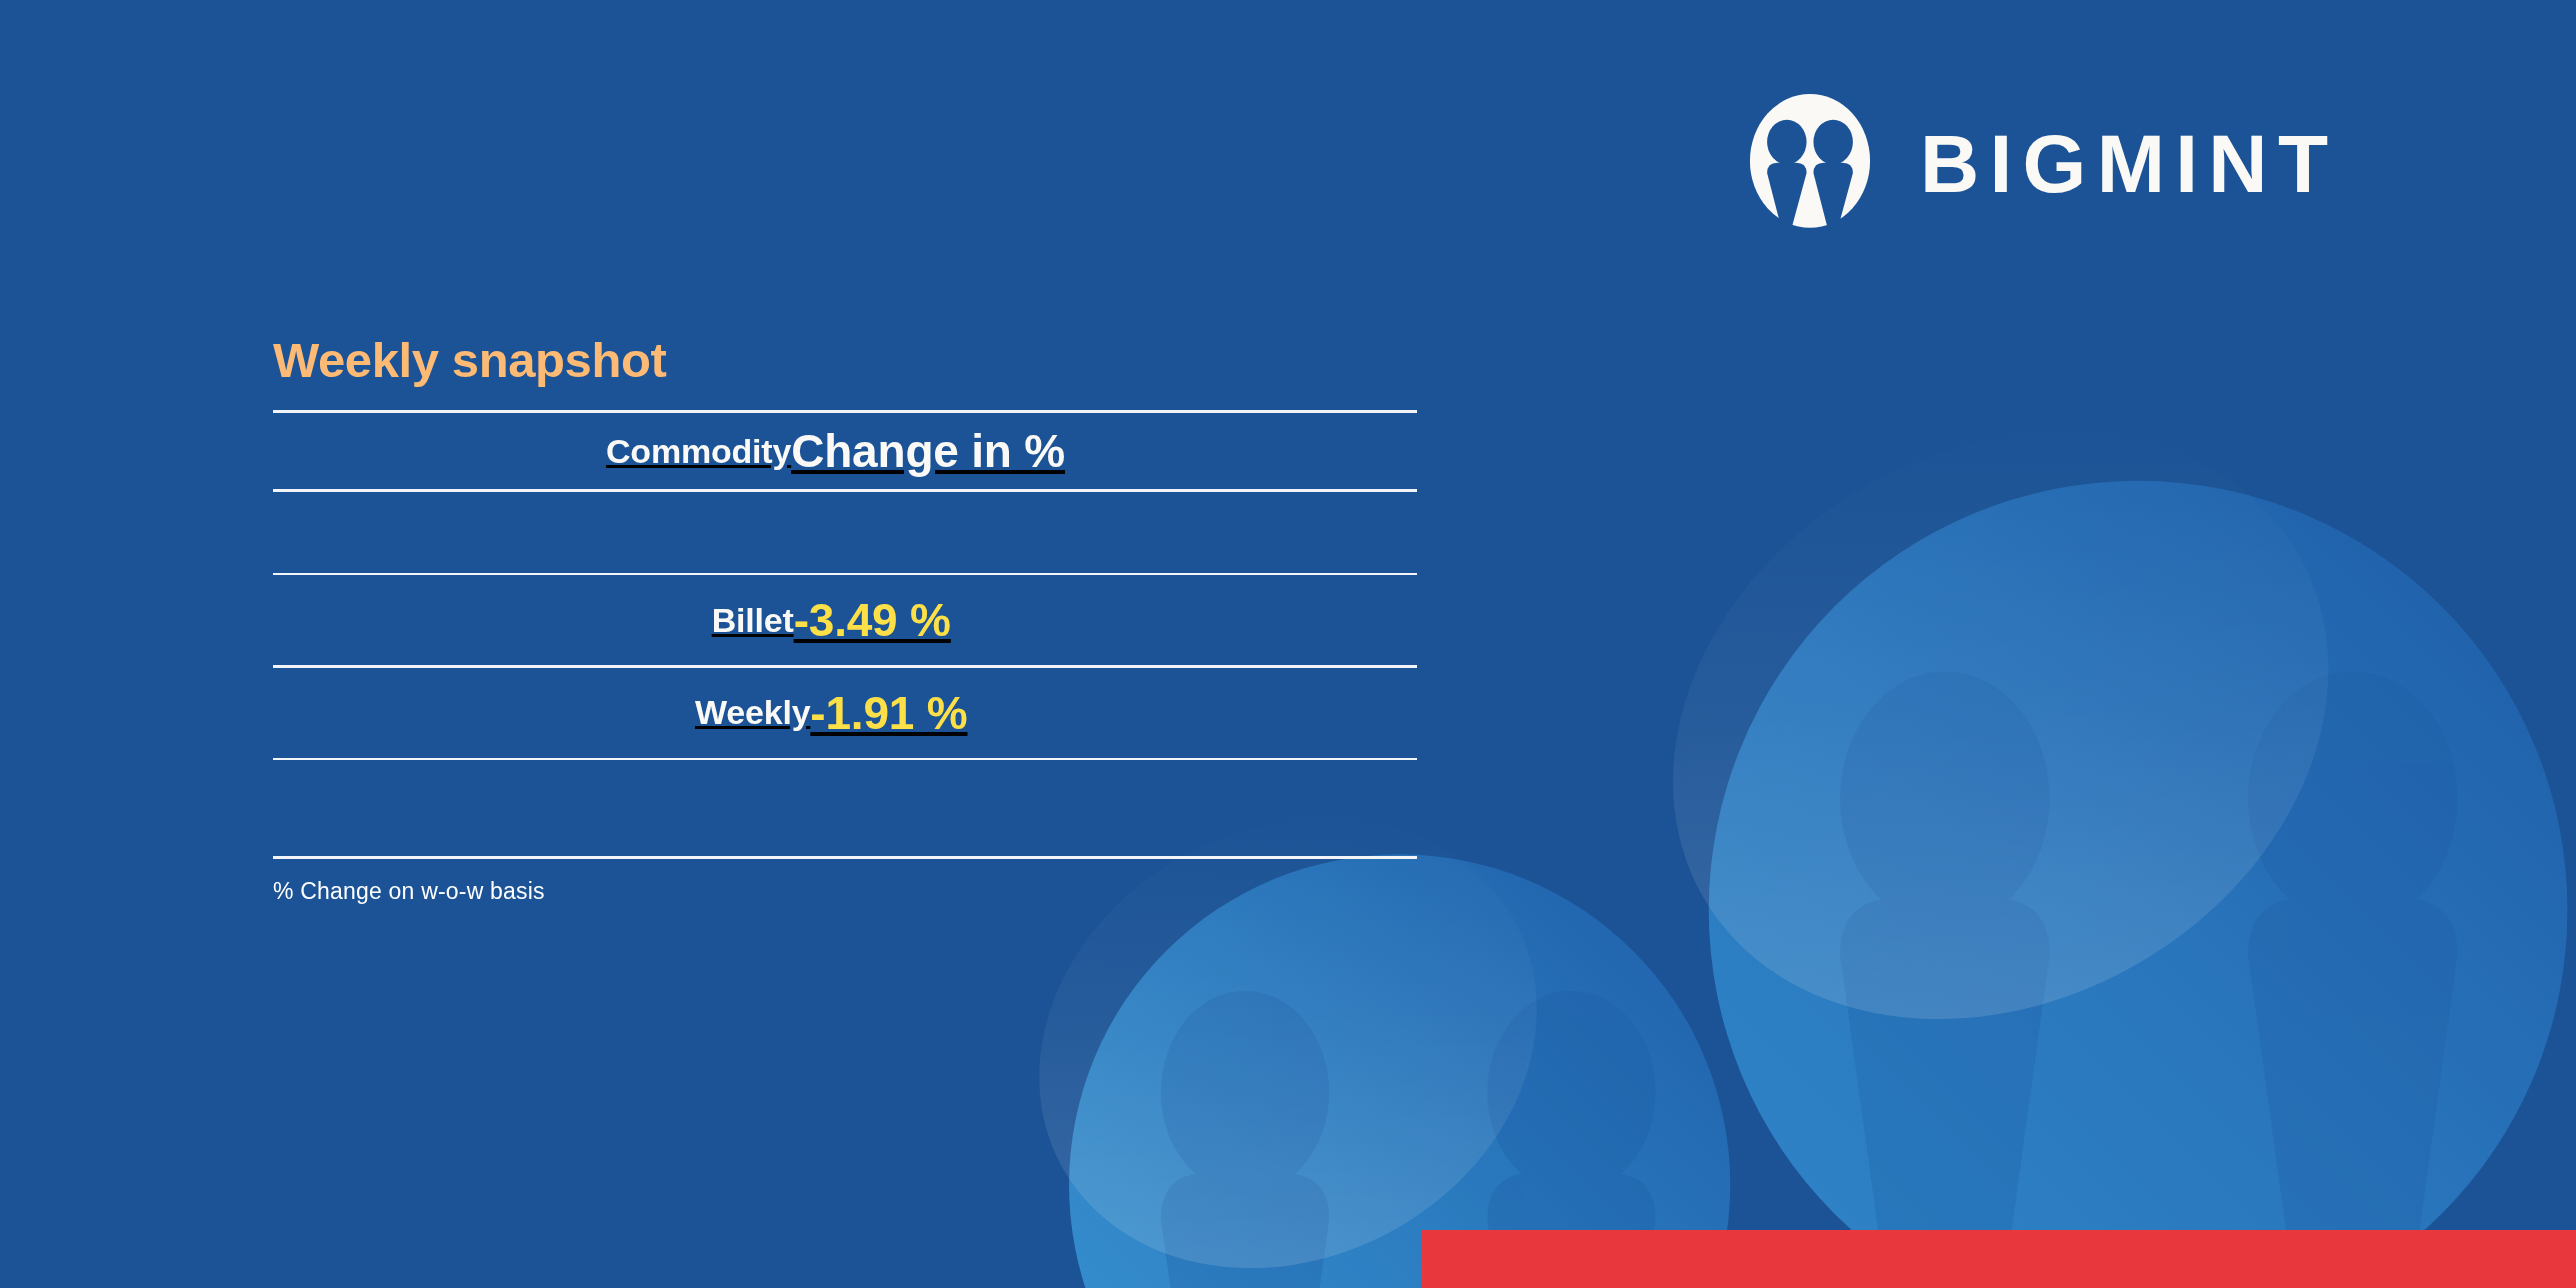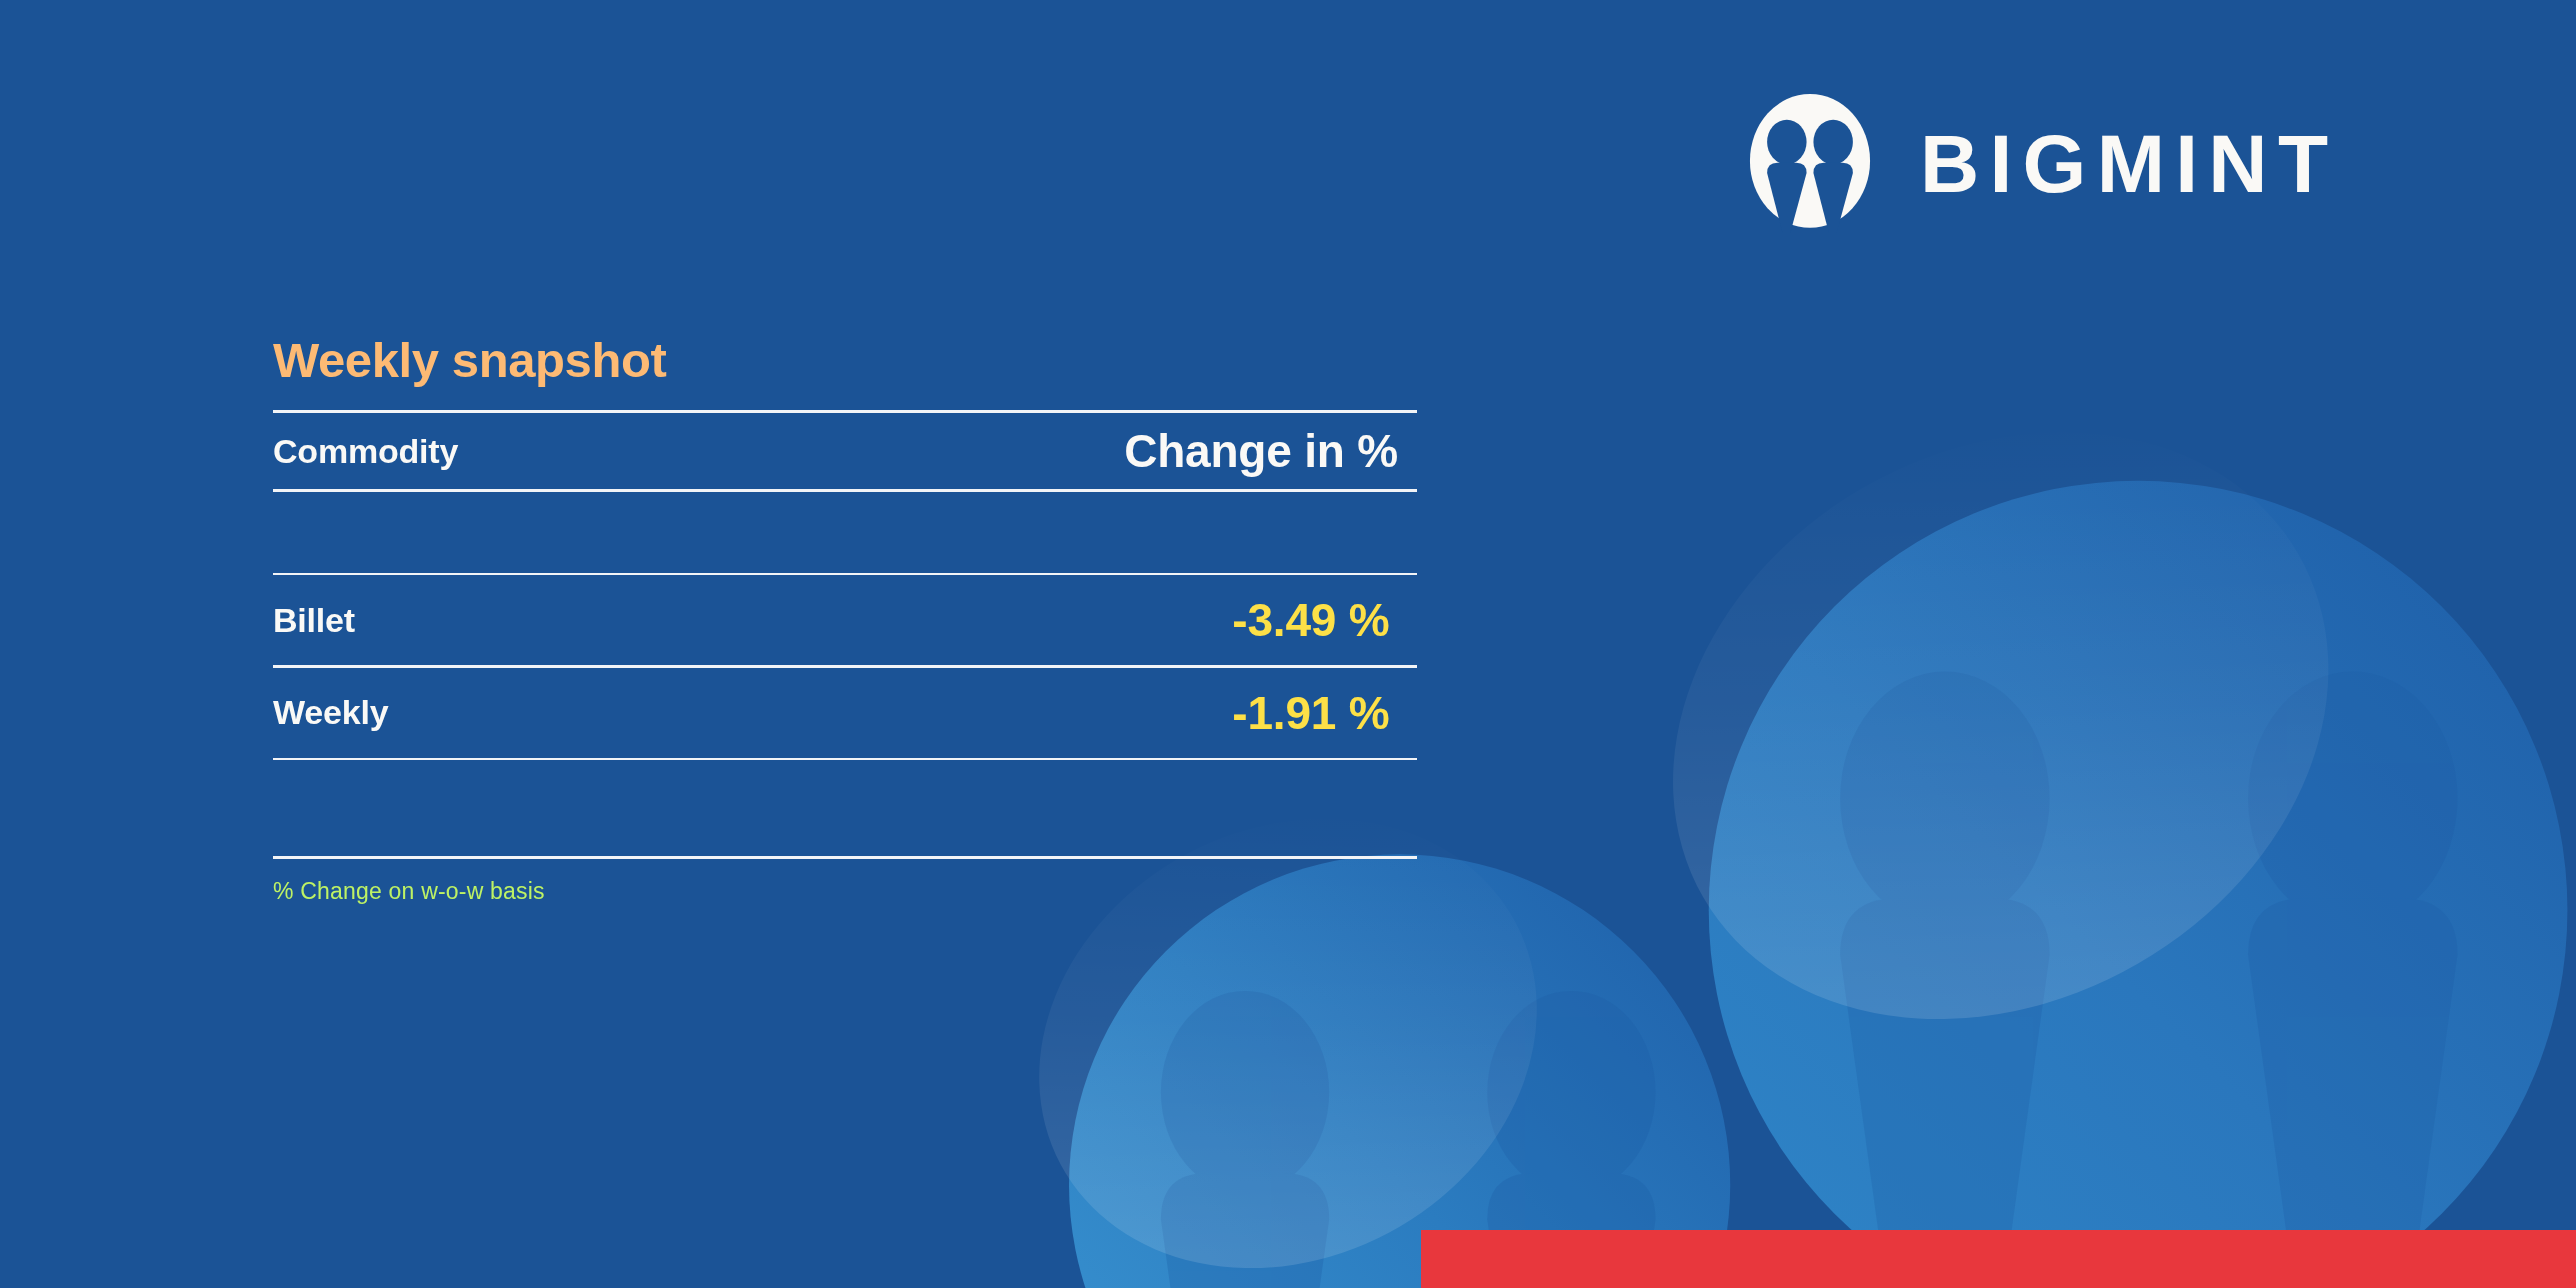--- a/index.html
+++ b/index.html
@@ -32,42 +32,42 @@
   .panel-title {
     color:#fdba74;
     font-size:49px;
     font-weight:bold;
     line-height:1.05;
     margin:0 0 24px 0;
     letter-spacing:-0.4px;
   }
   .rule { height:2.6px; background:#f2f4f7; width:100%; }
 
-  .trow { display:flex; align-items:center; justify-content:space-between; }
+  .trow { display:flex; align-items:center; justify-content:center;text-decoration:underline; }
   .trow.header { height:76px; }
   .trow.spacer { height:81px; }
   .trow.data   { height:90px; }
   .trow.tail   { height:96px; }
 
   .cell-name {
     color:#faf9f6;
     font-size:34px;
     font-weight:bold;
     letter-spacing:-0.2px;
   }
   .cell-value {
     font-size:46px;
     font-weight:bold;
     letter-spacing:-0.2px;
   }
   .cell-value.head { color:#faf9f6; padding-right:19px; }
   .cell-value.neg  { color:#fde047; padding-right:27.5px; }
 
   .footnote {
-    color:#bef264;
+    color:#ffffff;
     font-size:23px;
     font-weight:normal;
     letter-spacing:0.2px;
     margin-top:19px;
   }
 
   
   .red-bar {
     position:absolute;
     left:1421px; top:1230px;

